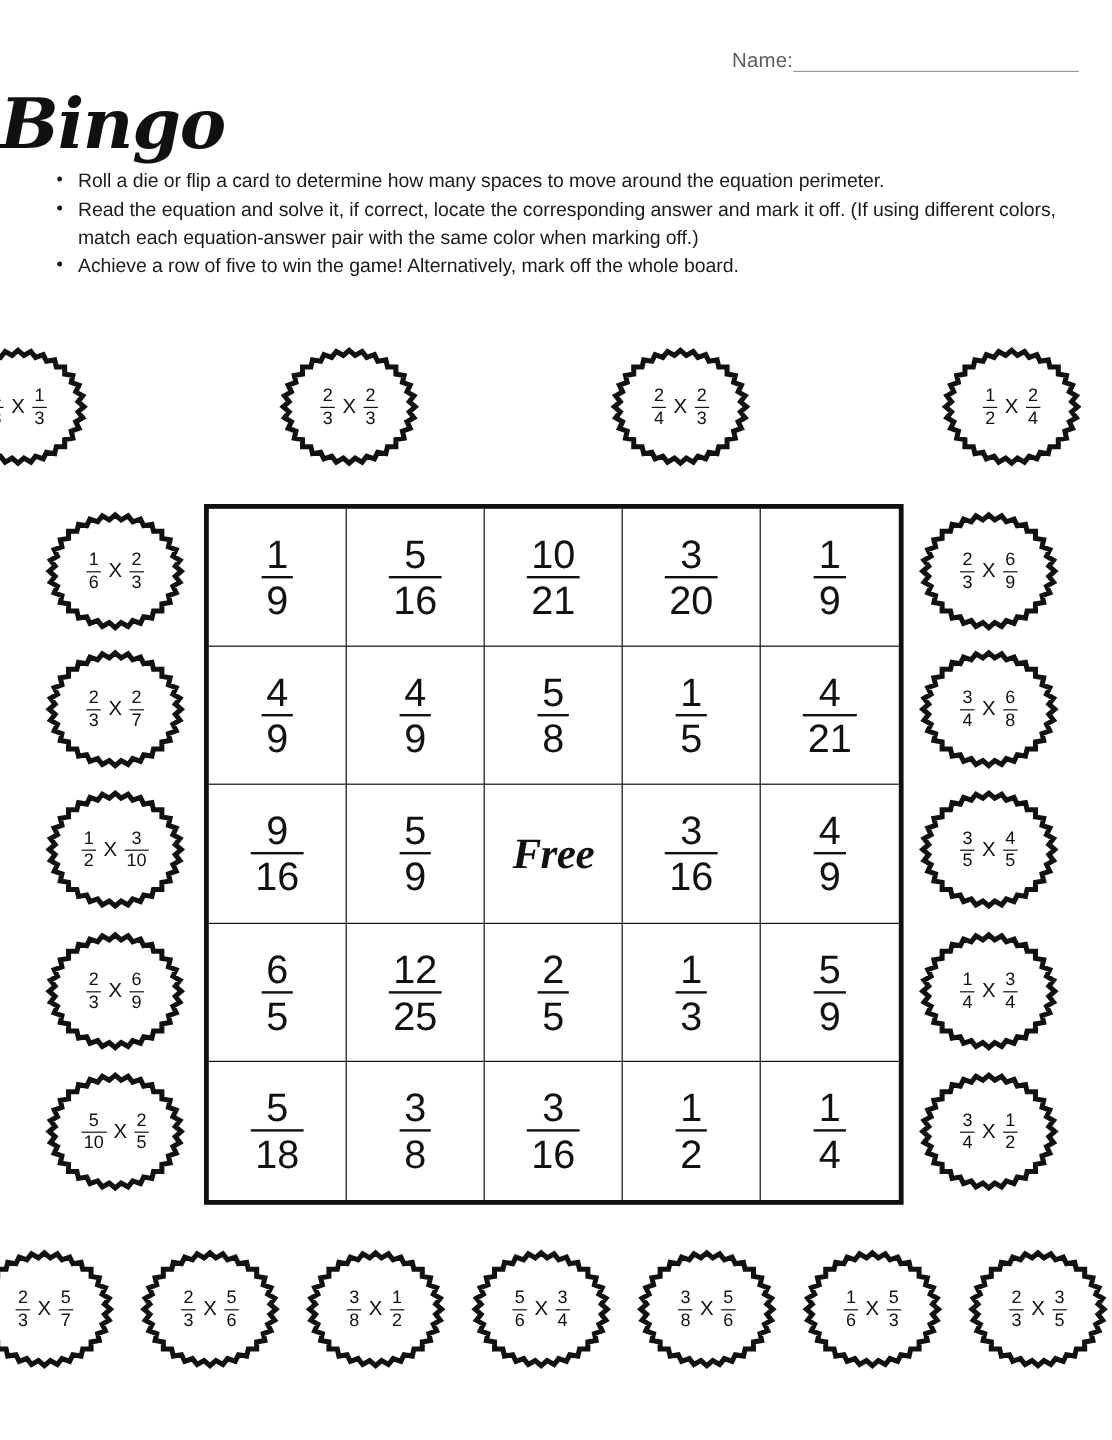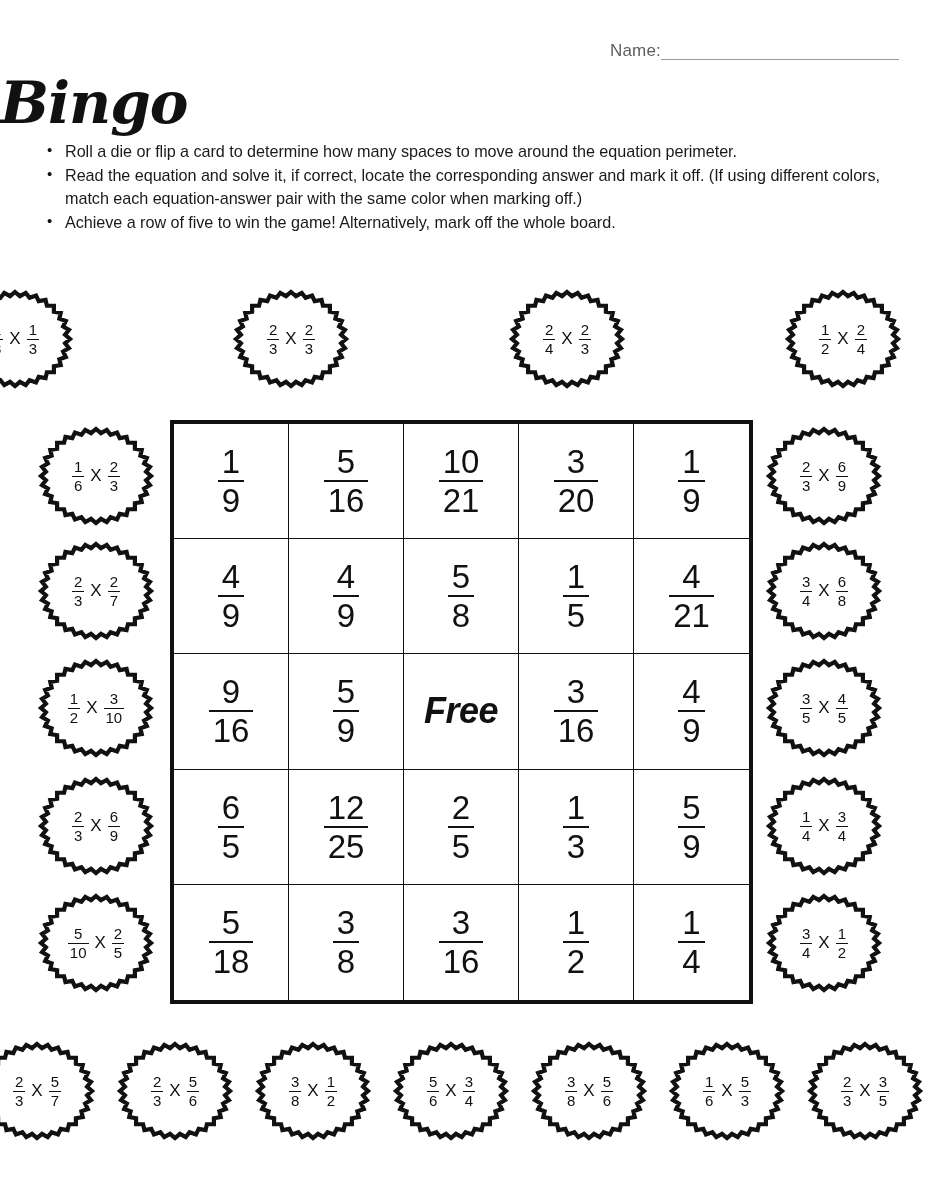--- a/index.html
+++ b/index.html
@@ -136,21 +136,21 @@
     line-height: 1.0;
     color: #111;
   }
   .cell .bigfrac .num { padding: 0 4px; }
   .cell .bigfrac .den {
     padding: 2px 4px 0 4px;
     border-top: 2.2px solid #111;
     margin-top: 2px;
   }
   .cell .free {
-    font-family: Liberation Sans, sans-serif;
+    font-family: Liberation Serif, serif;
     font-weight: 700;
     font-style: italic;
     font-size: 36px;
     color: #111;
     letter-spacing: -0.5px;
   }
 </style>
 </head>
 <body>
 

